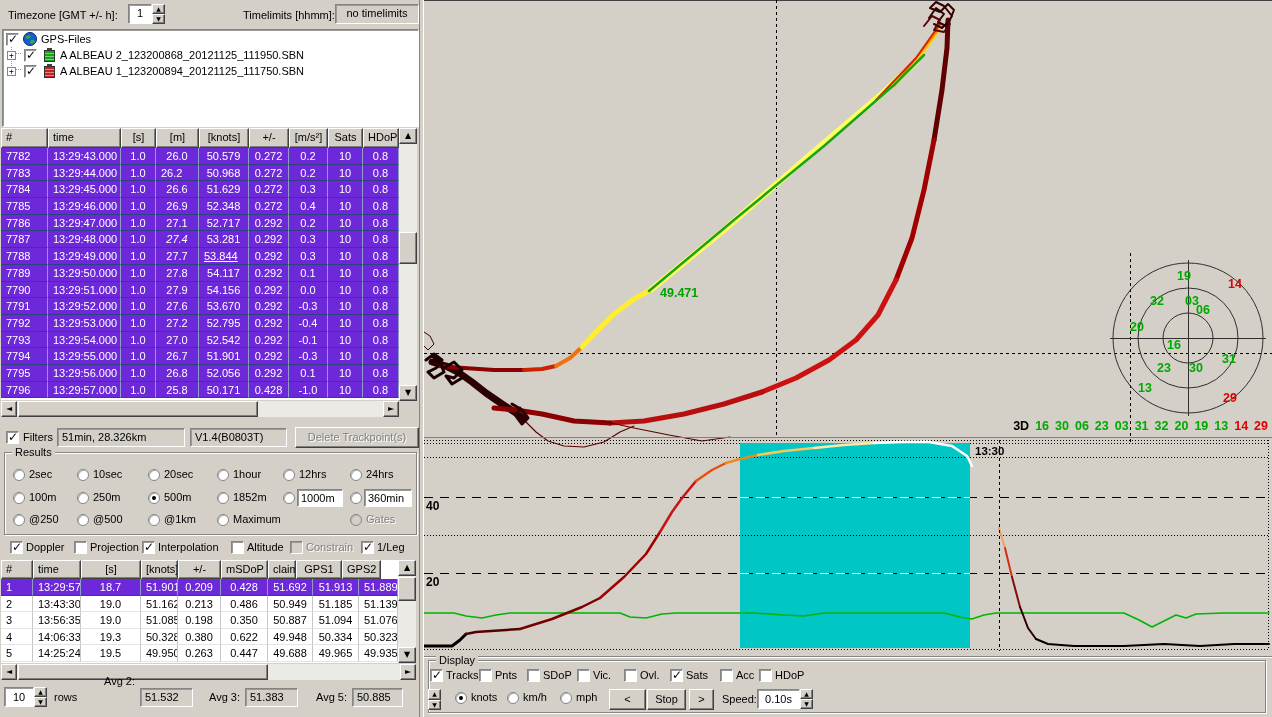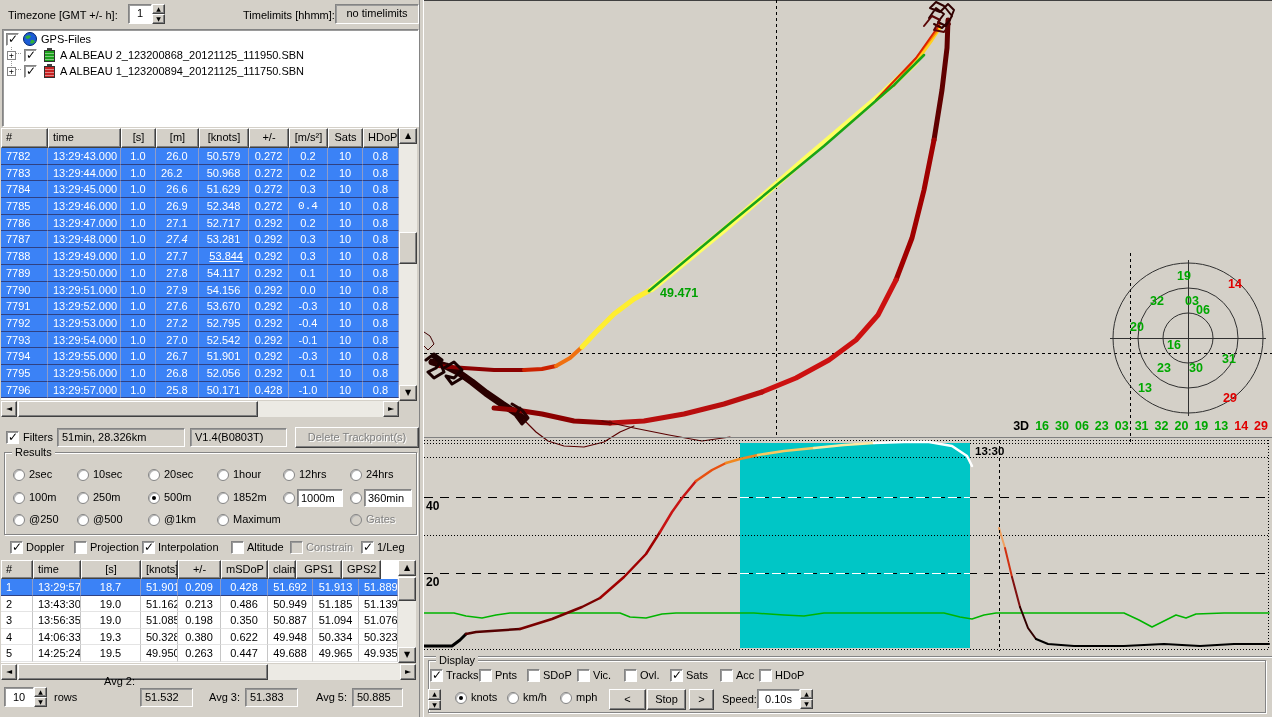--- a/index.html
+++ b/index.html
@@ -34,21 +34,21 @@
   .sbbtn{position:absolute;background:#d4d0c8;border:1px solid;border-color:#fff #404040 #404040 #fff;
     box-shadow:inset -1px -1px 0 #808080;text-align:center;color:#000;font-family:"DejaVu Sans",sans-serif;
     font-size:8px;line-height:13px;overflow:hidden}
   .sbthumb{position:absolute;background:#d4d0c8;border:1px solid;border-color:#fff #404040 #404040 #fff;
     box-shadow:inset -1px -1px 0 #808080}
   .table{position:absolute;overflow:hidden;background:#fff}
   .trow{display:flex}
   .hcell{background:#d4d0c8;border:1px solid;border-color:#fff #404040 #404040 #fff;box-shadow:inset -1px -1px 0 #808080;
     padding:2px 4px;overflow:hidden;white-space:nowrap;flex:none}
   .cell{padding:0 5px;overflow:hidden;white-space:nowrap;flex:none;line-height:16px}
-  .row-sel{background:#3b82f6;color:#fff}
+  .row-sel{background:#6d28d9;color:#fff}
   .row-sel .cell{border-right:1px solid #8f9cc8;border-bottom:1px solid #304182}
   .row-plain{background:#fff;color:#000}
   .row-plain .cell{border-right:1px solid #c6c6c6;border-bottom:1px solid #e4e4e4}
   .treebox{position:absolute;background:#fff;border:1px solid;border-color:#848484 #fff #fff #848484;
     box-shadow:inset 1px 1px 0 #9a9a9a}
   .plusbox{position:absolute;width:9px;height:9px;background:#fff;border:1px solid #848484;font:8px "DejaVu Sans Mono",monospace;
     line-height:7px;text-align:center}
   .dotline{position:absolute;border-top:1px dotted #9a9a9a}
   .dotvline{position:absolute;border-left:1px dotted #9a9a9a}
   .satlist{position:absolute;display:flex;gap:6px;font:bold 12.5px "Liberation Sans",sans-serif}
@@ -147,21 +147,21 @@
         <div class="cell" style="width: 35px; text-align: center;">10</div>
         <div class="cell" style="width: 36px; text-align: center;">0.8</div>
       </div>
       <div class="trow row-sel" style="height: 16.7px;">
         <div class="cell" style="width: 47px; text-align: left;">7785</div>
         <div class="cell" style="width: 73px; text-align: left;">13:29:46.000</div>
         <div class="cell" style="width: 35px; text-align: center;">1.0</div>
         <div class="cell" style="width: 43px; text-align: center;">26.9</div>
         <div class="cell" style="width: 50px; text-align: center;">52.348</div>
         <div class="cell" style="width: 40px; text-align: center;">0.272</div>
-        <div class="cell" style="width: 39px; text-align: center; font-family: Liberation Mono, monospace;">0.4</div>
+        <div class="cell" style="width: 39px; text-align: center;">0.4</div>
         <div class="cell" style="width: 35px; text-align: center;">10</div>
         <div class="cell" style="width: 36px; text-align: center;">0.8</div>
       </div>
       <div class="trow row-sel" style="height: 16.7px;">
         <div class="cell" style="width: 47px; text-align: left;">7786</div>
         <div class="cell" style="width: 73px; text-align: left;">13:29:47.000</div>
         <div class="cell" style="width: 35px; text-align: center;">1.0</div>
         <div class="cell" style="width: 43px; text-align: center;">27.1</div>
         <div class="cell" style="width: 50px; text-align: center;">52.717</div>
         <div class="cell" style="width: 40px; text-align: center;">0.292</div>
@@ -178,21 +178,21 @@
         <div class="cell" style="width: 40px; text-align: center;">0.292</div>
         <div class="cell" style="width: 39px; text-align: center;">0.3</div>
         <div class="cell" style="width: 35px; text-align: center;">10</div>
         <div class="cell" style="width: 36px; text-align: center;">0.8</div>
       </div>
       <div class="trow row-sel" style="height: 16.7px;">
         <div class="cell" style="width: 47px; text-align: left;">7788</div>
         <div class="cell" style="width: 73px; text-align: left;">13:29:49.000</div>
         <div class="cell" style="width: 35px; text-align: center;">1.0</div>
         <div class="cell" style="width: 43px; text-align: center;">27.7</div>
-        <div class="cell" style="width: 50px; text-align: right; text-decoration: underline;">53.844</div>
+        <div class="cell" style="width: 50px; text-align: left; text-decoration: underline;">53.844</div>
         <div class="cell" style="width: 40px; text-align: center;">0.292</div>
         <div class="cell" style="width: 39px; text-align: center;">0.3</div>
         <div class="cell" style="width: 35px; text-align: center;">10</div>
         <div class="cell" style="width: 36px; text-align: center;">0.8</div>
       </div>
       <div class="trow row-sel" style="height: 16.7px;">
         <div class="cell" style="width: 47px; text-align: left;">7789</div>
         <div class="cell" style="width: 73px; text-align: left;">13:29:50.000</div>
         <div class="cell" style="width: 35px; text-align: center;">1.0</div>
         <div class="cell" style="width: 43px; text-align: center;">27.8</div>

